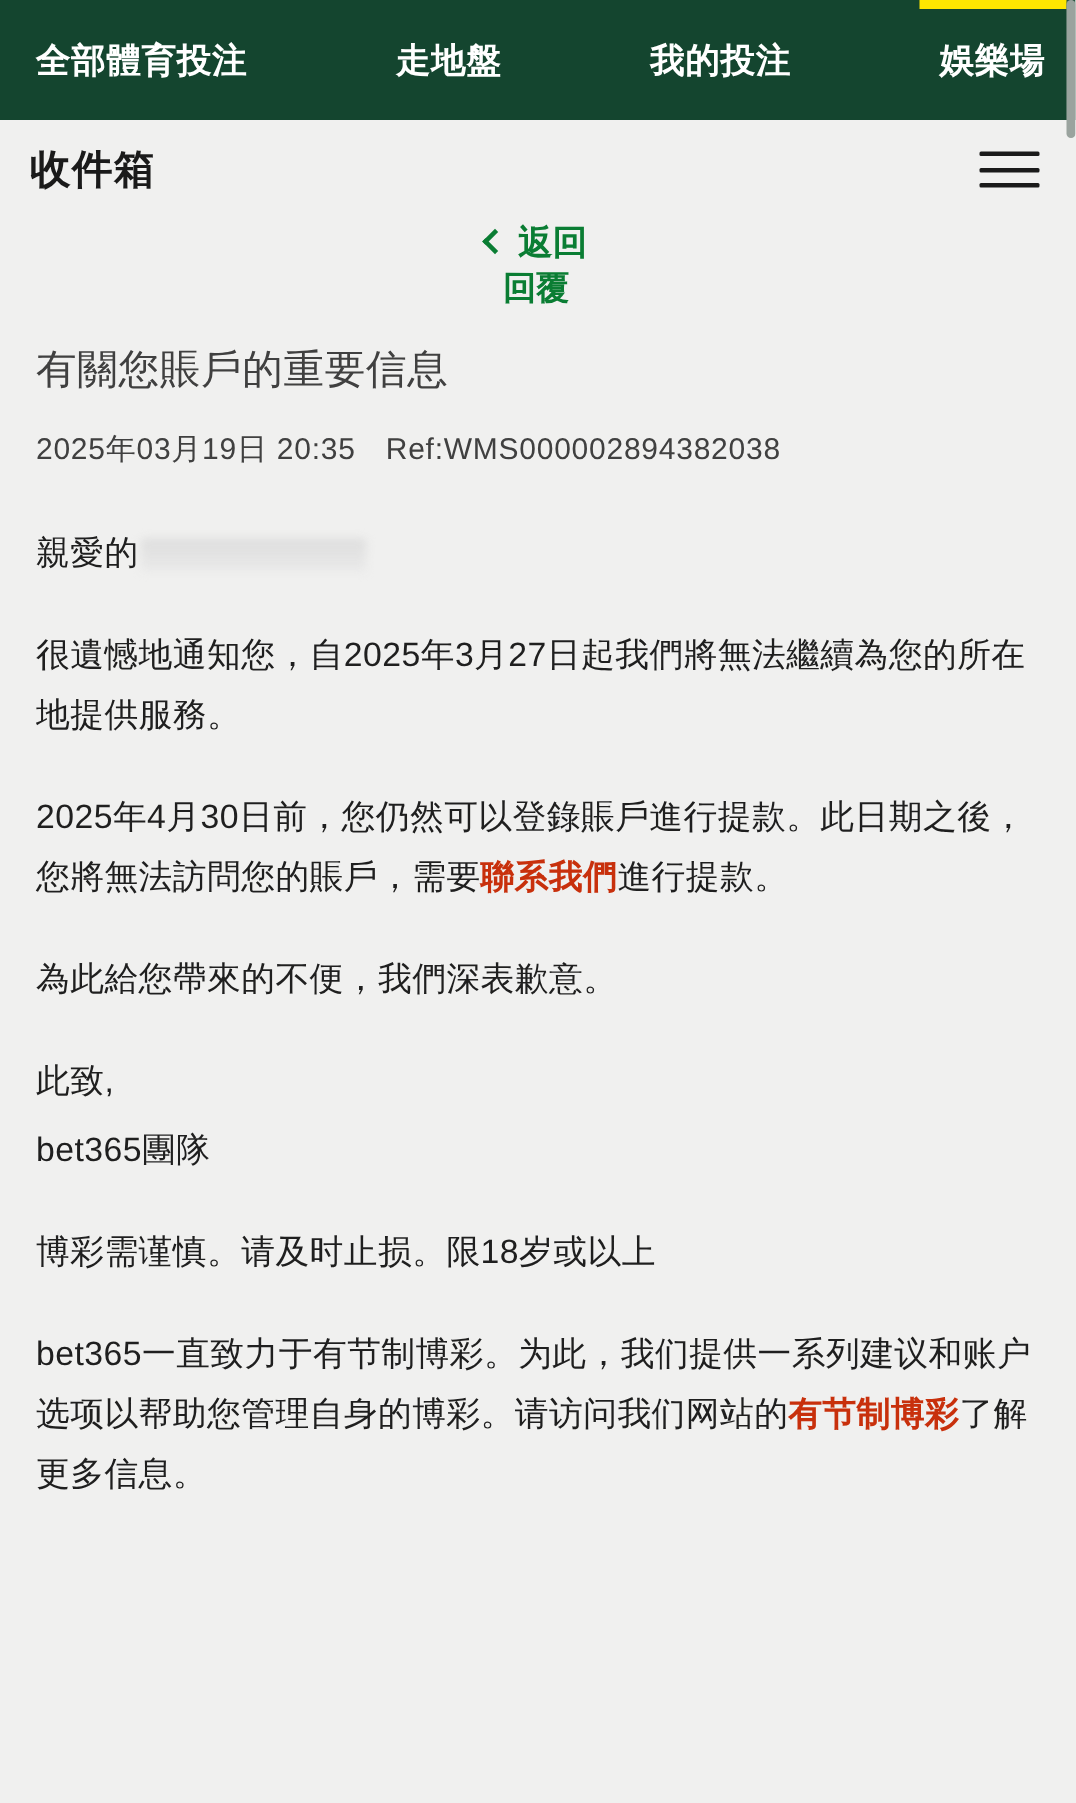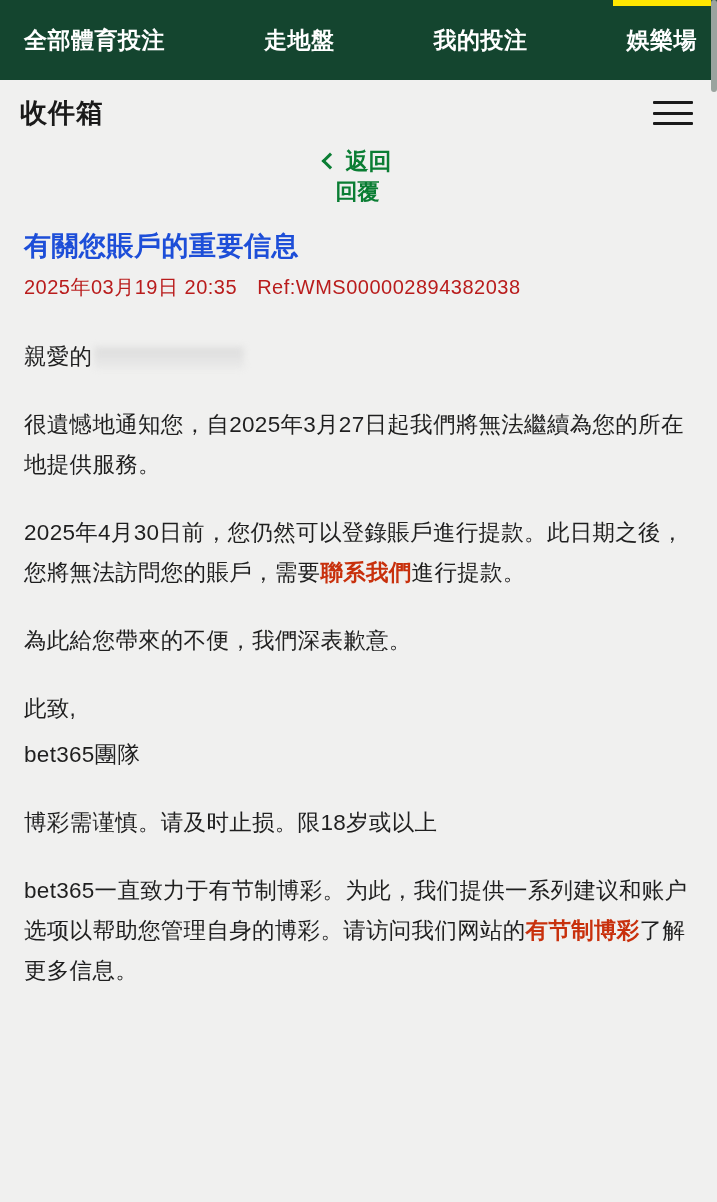--- a/index.html
+++ b/index.html
@@ -130,28 +130,28 @@
 
   
   .message {
     padding: 18px 24px 0 24px;
     background: #f0f0ef;
     height: calc(1202px - 80px - 66px - 56px);
     overflow: hidden;
   }
   .msg-title {
     font-size: 27px;
-    font-weight: bold;
-    color: #1d4ed8;
+    font-weight: normal;
+    color: #404040;
     letter-spacing: 0.5px;
-    margin: 8px 0 10px 0;
+    margin: 8px 0 22px 0;
   }
   .msg-meta {
     font-size: 20px;
-    color: #b91c1c;
+    color: #404040;
     margin-bottom: 36px;
     letter-spacing: 0.5px;
   }
   .msg-meta .ref { margin-left: 14px; }
   .para {
     font-size: 22.5px;
     line-height: 40px;
     color: #1f1f1f;
     margin: 0 0 28px 0;
     letter-spacing: 0.3px;

